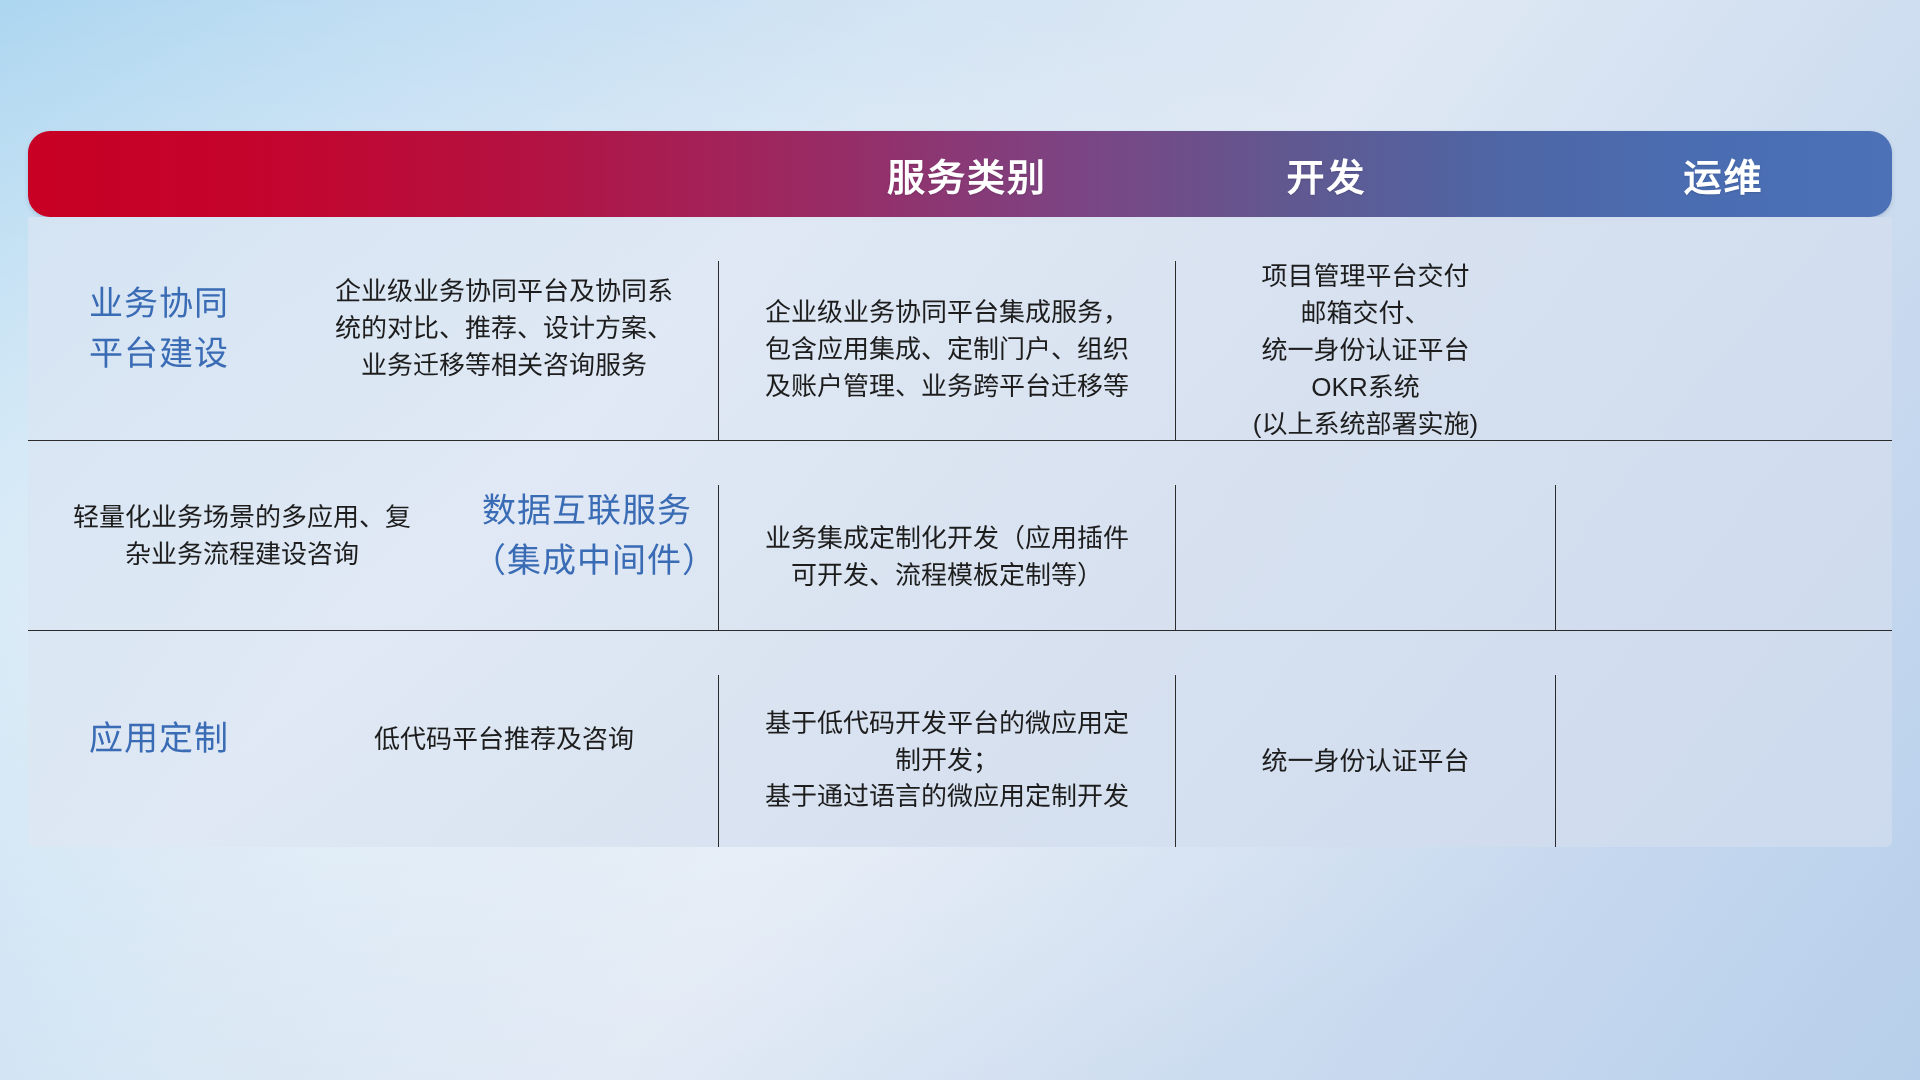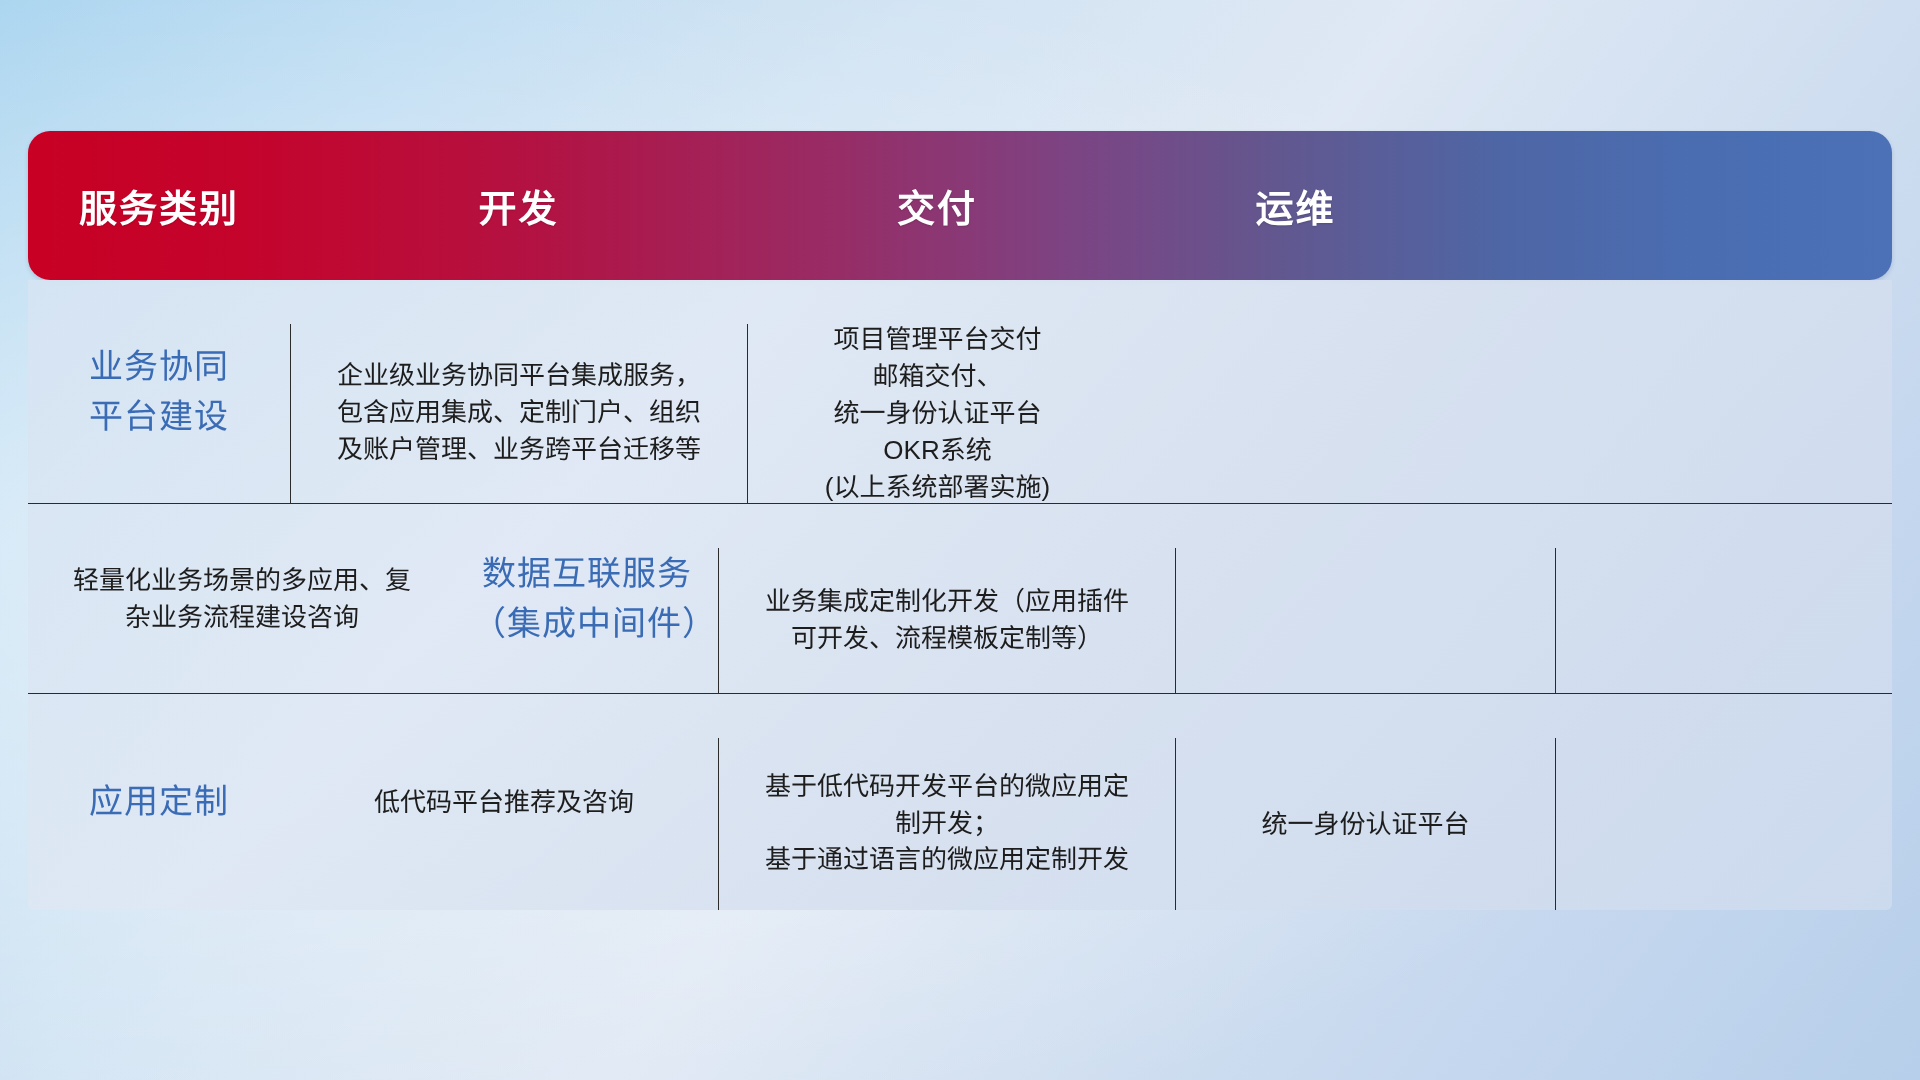--- a/index.html
+++ b/index.html
@@ -34,34 +34,35 @@
   .table-wrap {
     position: absolute;
     left: 28px;
     top: 131px;
     width: 1864px;
   }
 
   
   .thead {
     display: flex;
-    height: 149px;
+    height: 86px;
     border-radius: 22px;
     overflow: hidden;
     background: linear-gradient(90deg,
       #c80024 0%,
       #c4042c 12%,
       #b31242 27%,
       #9a2a63 42%,
       #7c4483 56%,
       #62578f 67%,
       #4e66a5 79%,
       #4a6db2 90%,
       #4c71b6 100%);
     box-shadow: 0 2px 4px rgba(40,60,110,0.18);
+    justify-content: flex-end;
   }
   .thead .th {
     display: flex;
     align-items: center;
     justify-content: center;
     color: #ffffff;
     font-size: 38px;
     font-weight: 700;
     letter-spacing: 2px;
     text-shadow: 0 1px 2px rgba(0,0,0,0.14);
@@ -120,29 +121,31 @@
 </head>
 <body>
 
 <div id="slide">
 
   <div class="table-wrap">
 
     <div class="thead">
       <div class="th c0">服务类别</div>
       <div class="th c2">开发</div>
-      <div class="th c3">交付</div>
       <div class="th c4">运维</div>
     </div>
 
     <div class="tbody">
 
       <div class="trow r0">
         <div class="td cat c0">业务协同
 平台建设</div>
+        <div class="td c1">企业级业务协同平台及协同系
+统的对比、推荐、设计方案、
+业务迁移等相关咨询服务</div>
         <div class="td sep c2">企业级业务协同平台集成服务，
 包含应用集成、定制门户、组织
 及账户管理、业务跨平台迁移等</div>
         <div class="td sep c3">项目管理平台交付
 邮箱交付、
 统一身份认证平台
 OKR系统
 (以上系统部署实施)</div>
       </div>
 

